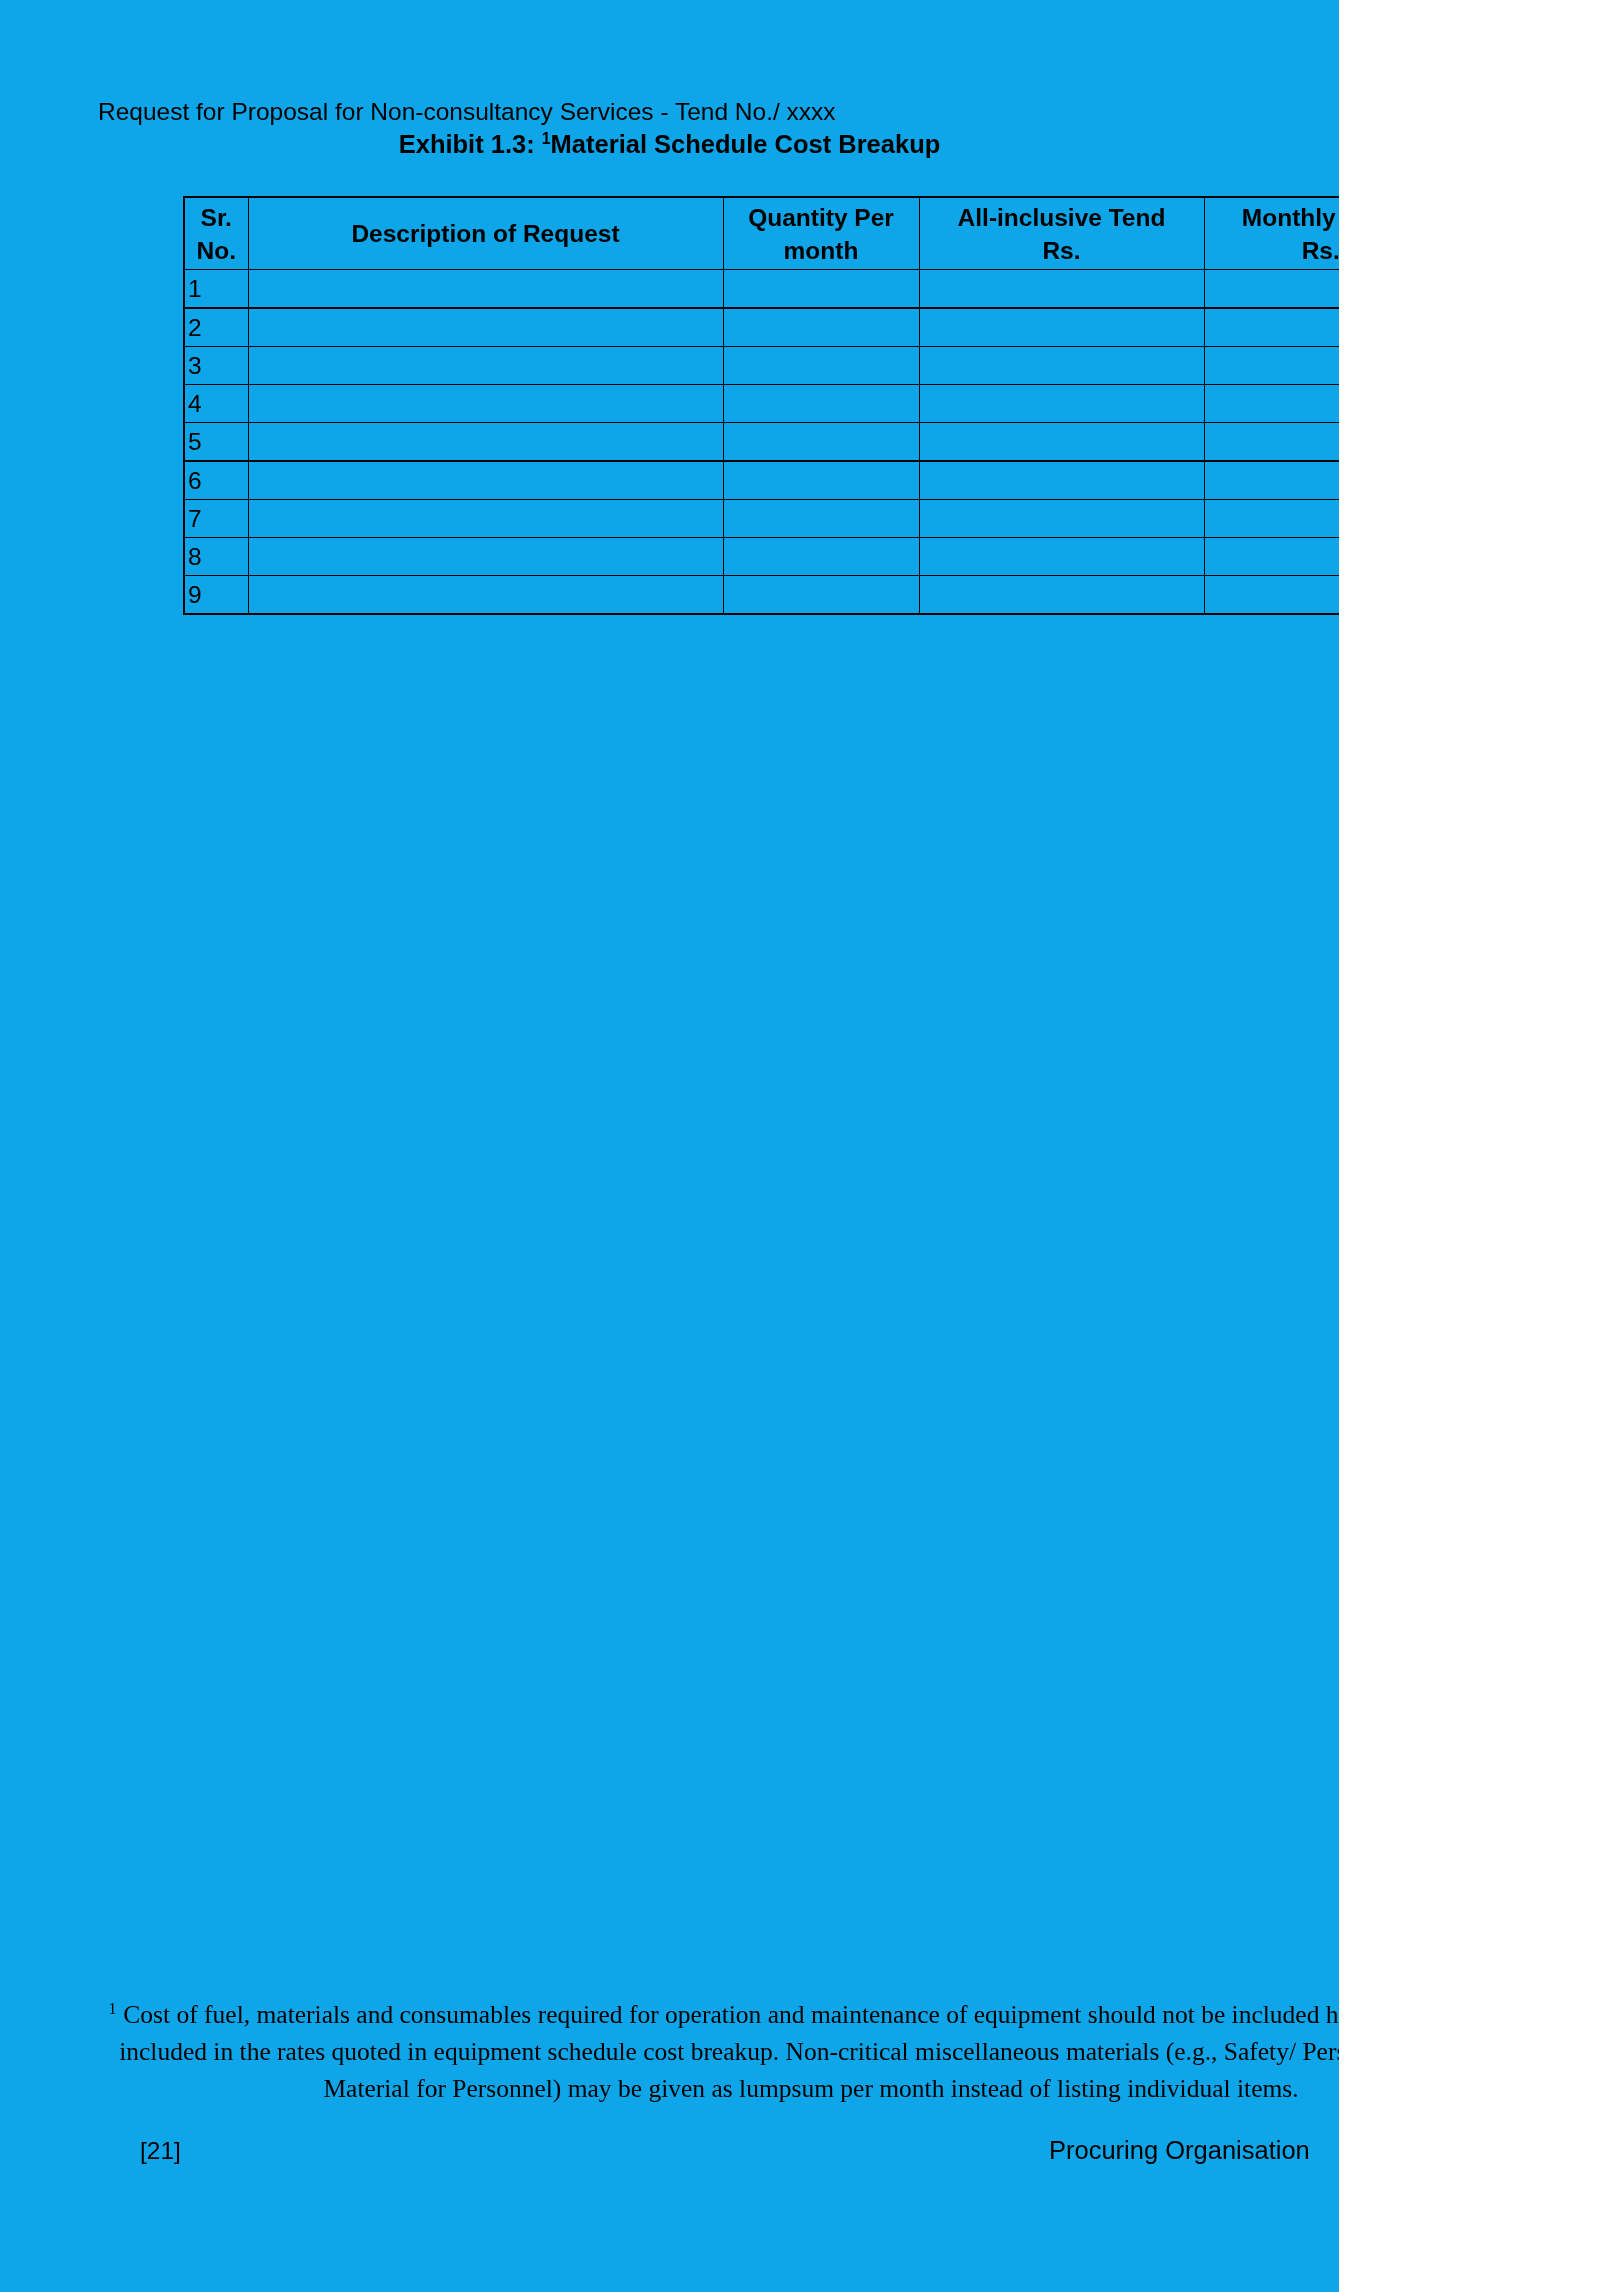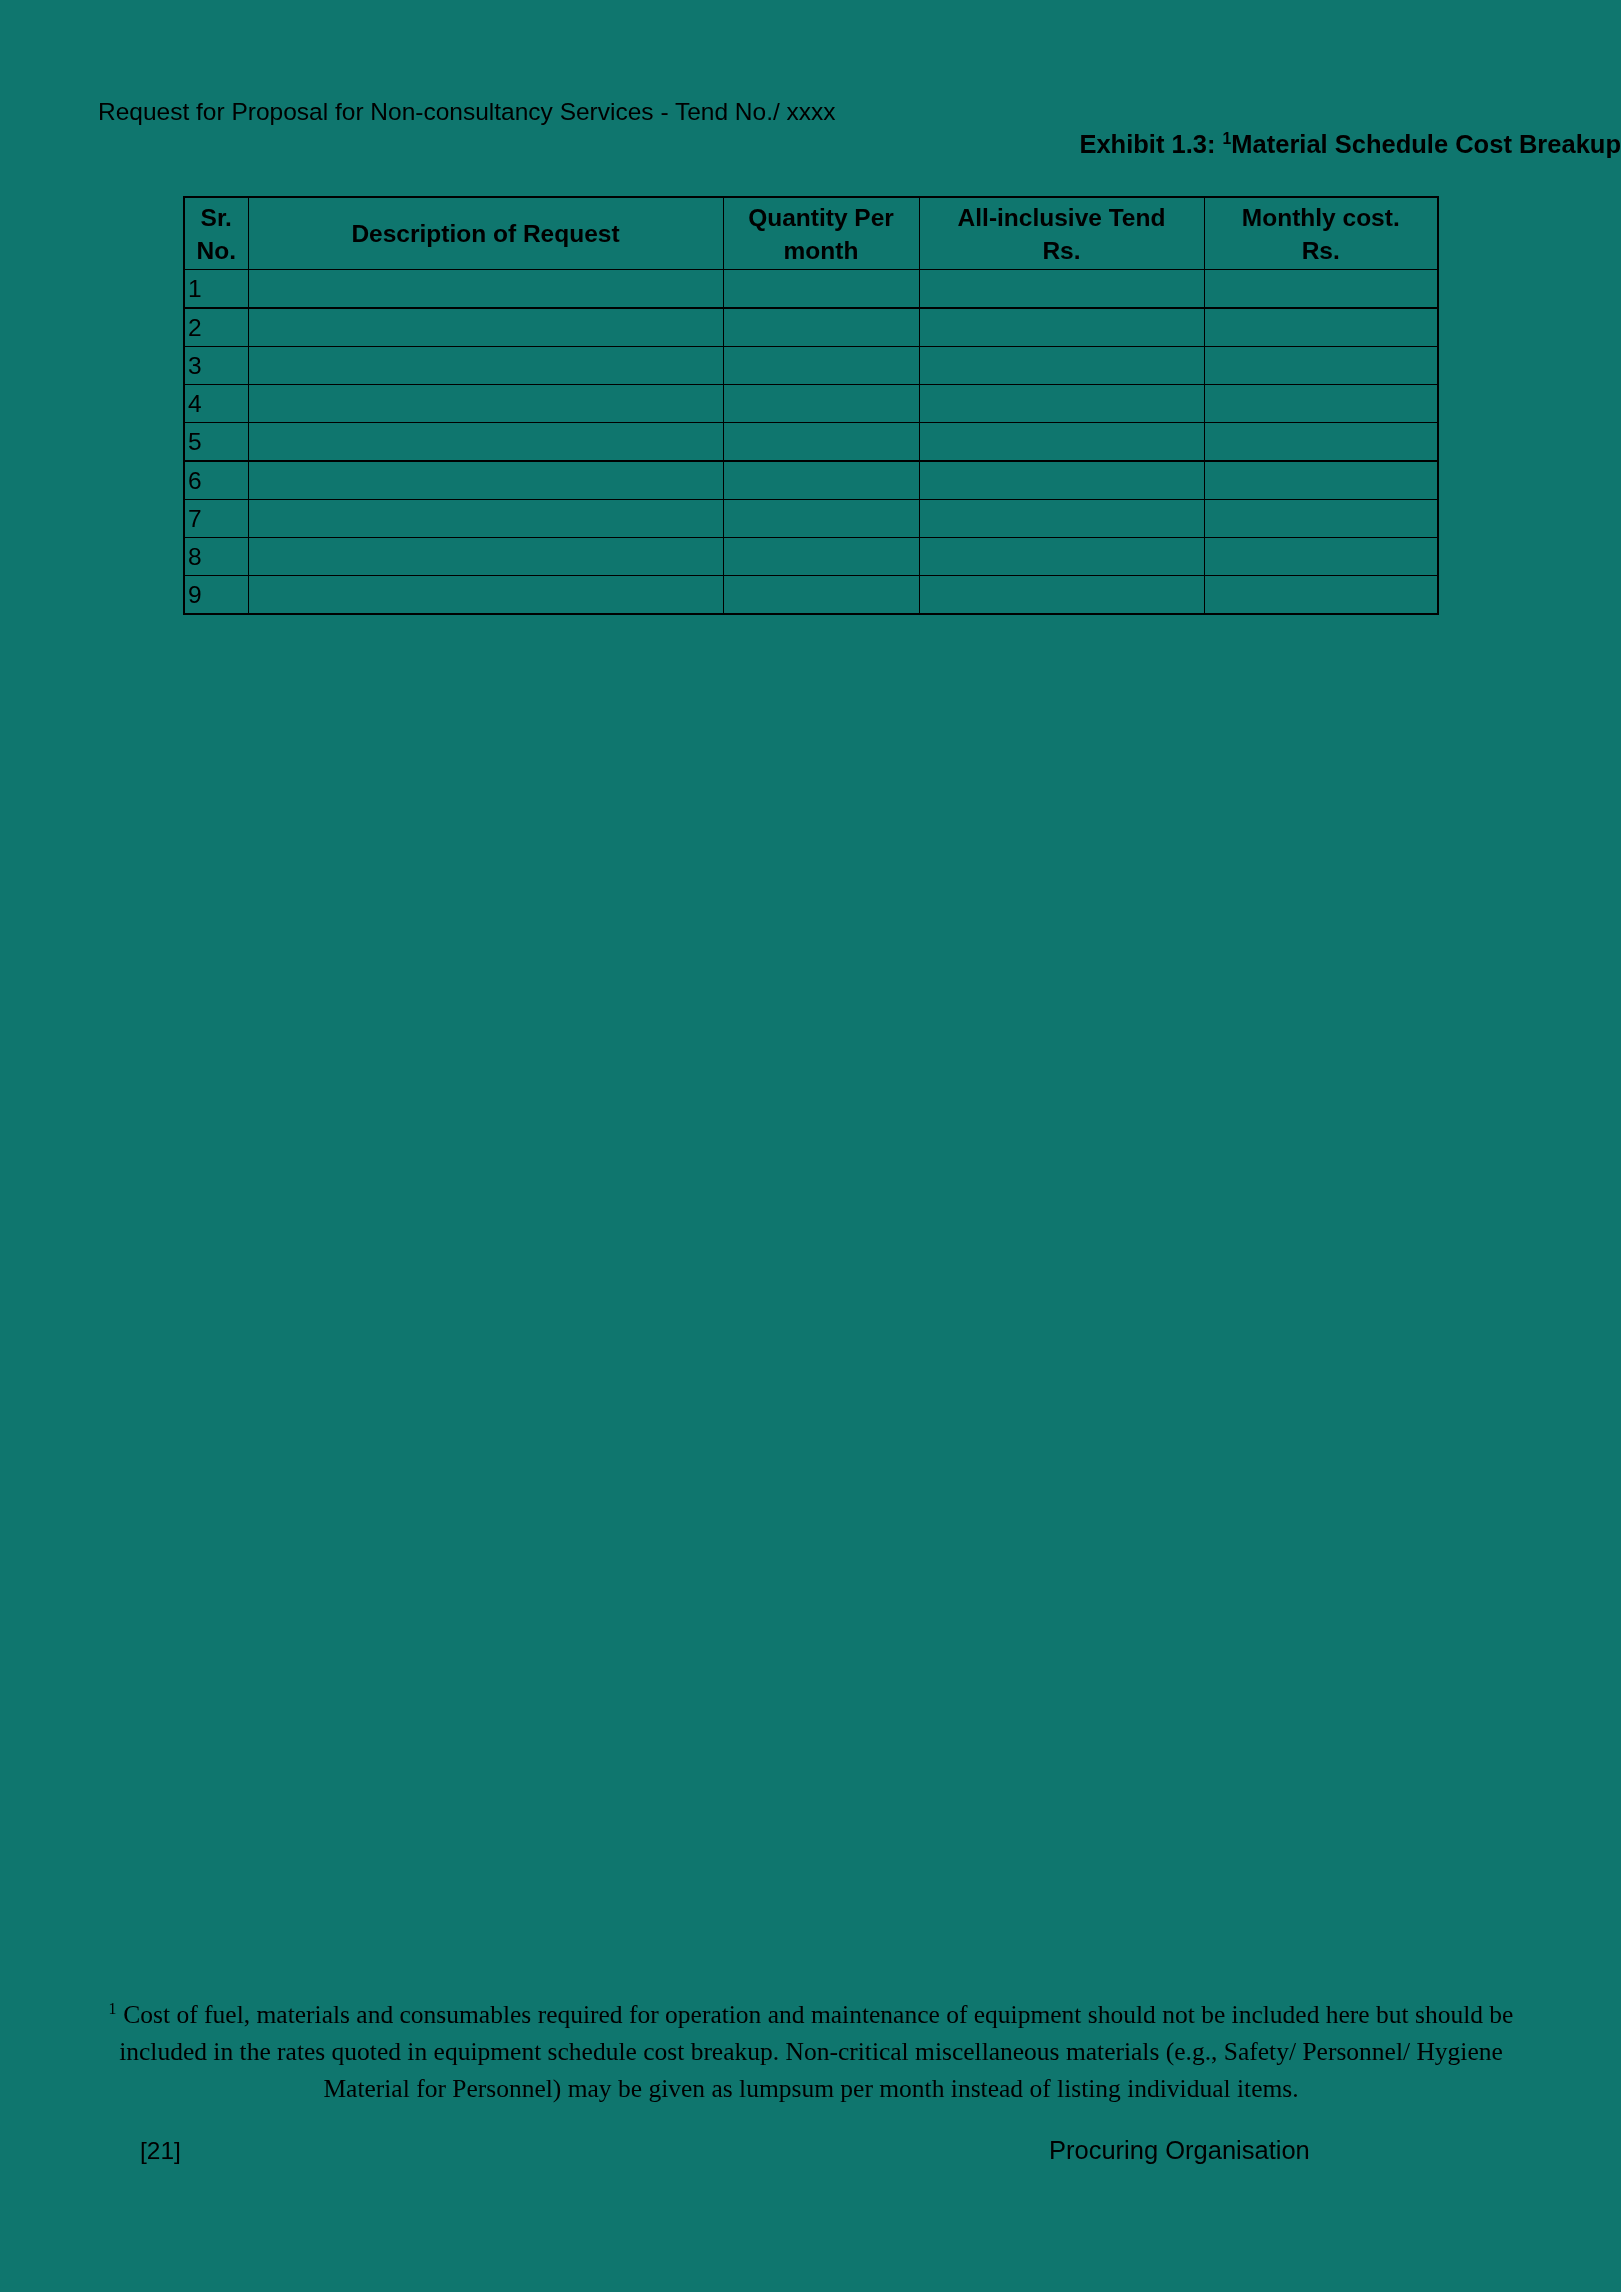--- a/index.html
+++ b/index.html
@@ -2,41 +2,41 @@
 <html><head>
 <meta charset="utf-8">
 <style>
   html, body {
     margin: 0;
     padding: 0;
     background: #ffffff;
   }
   .page {
     position: relative;
-    width: 1621px;
+    width: 1339px;
     height: 2293px;
-    background: #0f766e;
+    background: #0ea5e9;
     color: #000000;
     font-family: "Liberation Sans", sans-serif;
     overflow: hidden;
   }
   .doc-header {
     position: absolute;
     left: 98px;
     top: 97px;
     font-size: 24.5px;
     line-height: 29px;
     white-space: nowrap;
   }
   .doc-title {
     position: absolute;
     left: 0;
     top: 129px;
     width: 100%;
-    text-align: right;
+    text-align: center;
     font-size: 25.5px;
     font-weight: bold;
     line-height: 31px;
   }
   sup {
     font-size: 0.62em;
     vertical-align: super;
     line-height: 0;
   }
   table.materials-table {

